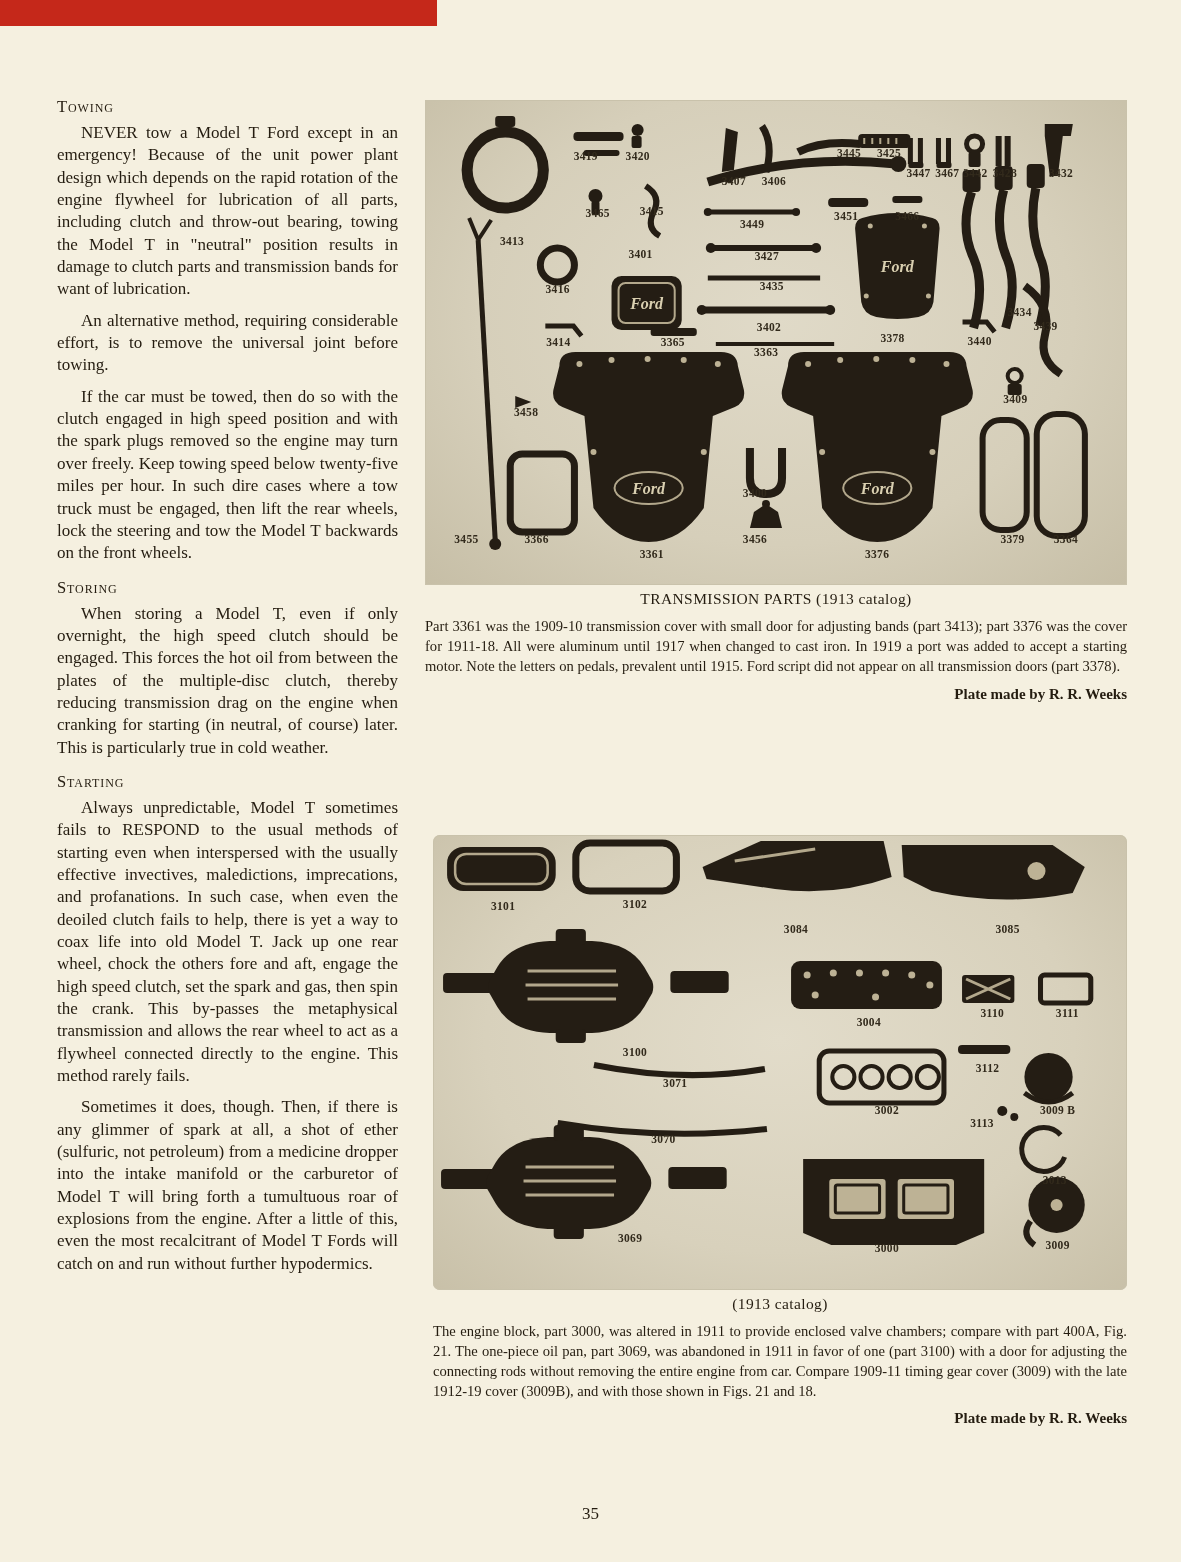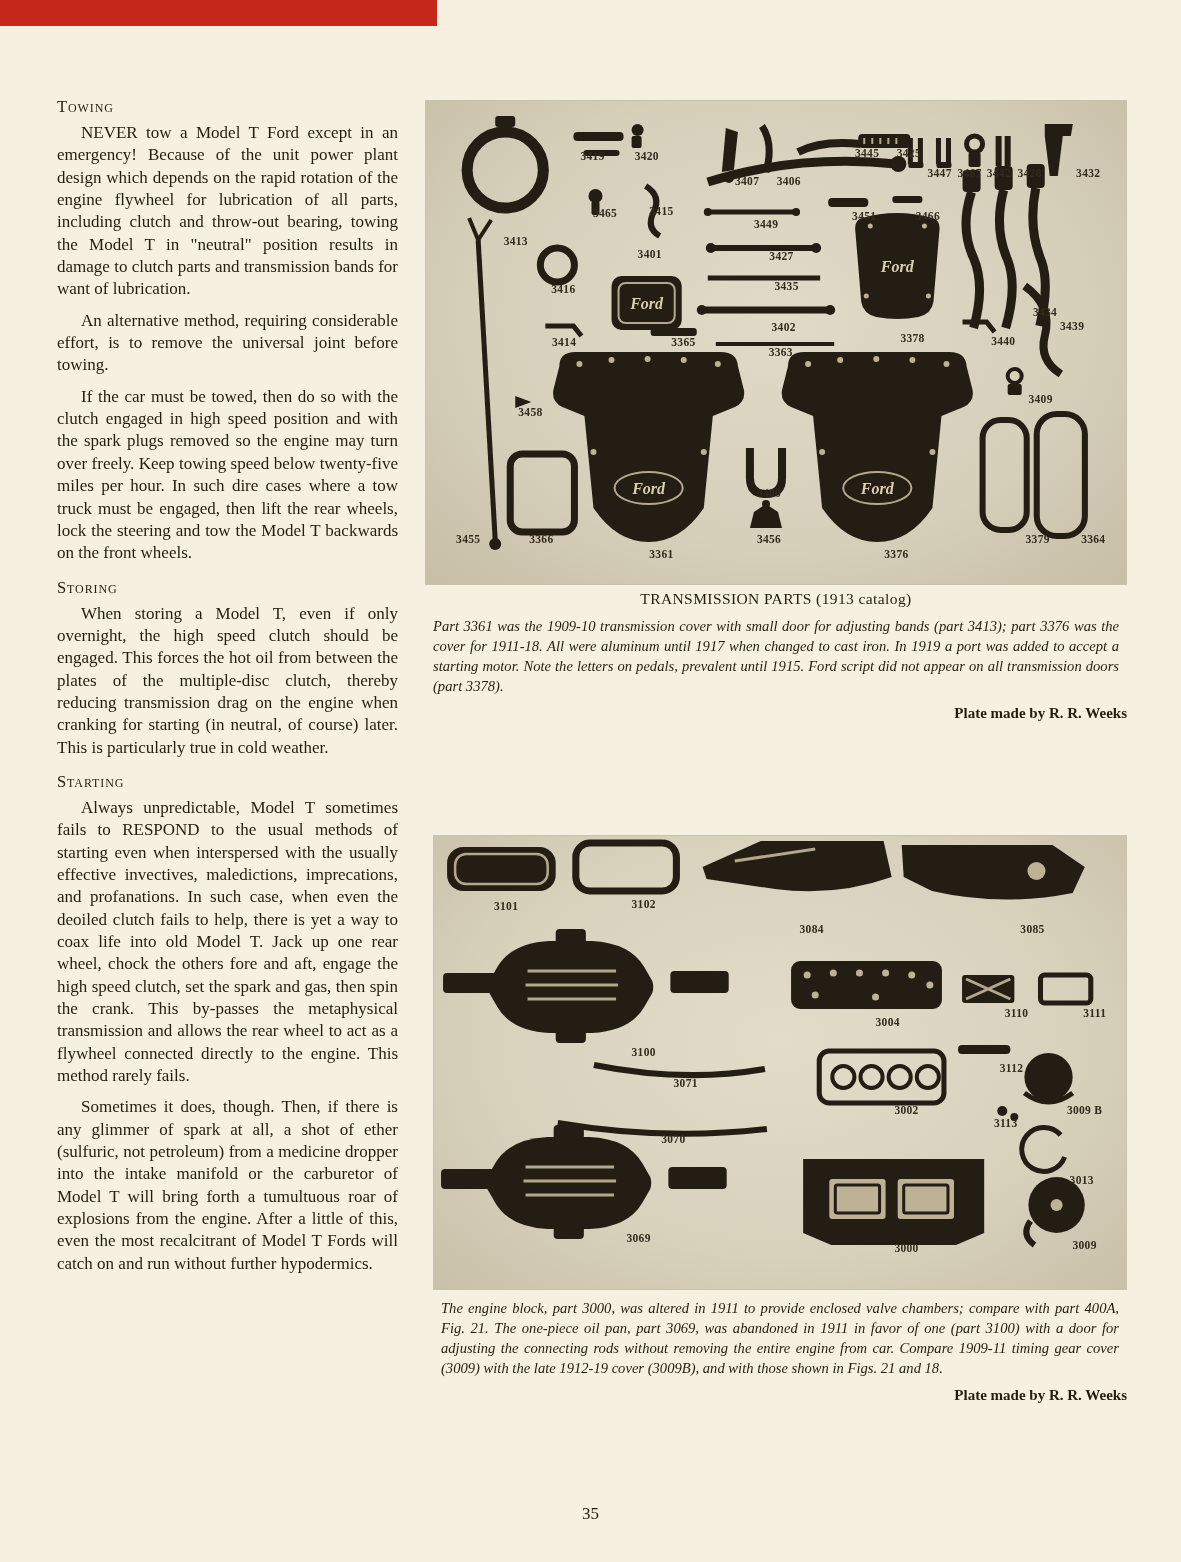--- a/index.html
+++ b/index.html
@@ -12,29 +12,29 @@
   .title{font-size:19.5px;font-weight:700;margin:0 0 13px;padding-left:6px;letter-spacing:.2px;}
   .sec{font-size:16.5px;font-weight:400;font-variant:small-caps;letter-spacing:.9px;margin:13px 0 5px;}
   .left-col p{margin:0 0 9px;text-indent:24px;font-size:17px;line-height:1.315;text-align:justify;}
 
   
   .figure{position:absolute;}
   .fig-22{left:425px;top:100px;width:702px;}
   .fig-23{left:433px;top:835px;width:694px;}
   .plate{position:relative;box-shadow:0 0 0 1px #c9c2ab inset;}
   .plate-22{width:702px;height:485px;background:radial-gradient(ellipse at 50% 45%, #e0dac8 0%, #d6cfba 60%, #c6bea6 100%);}
-  .plate-23{width:694px;height:455px;background:radial-gradient(ellipse at 50% 45%, #e2dcca 0%, #d8d1bc 60%, #c8c0a8 100%);}
+  .plate-23{width:694px;height:455px;background:radial-gradient(ellipse at 50% 45%, #e2dcca 0%, #d8d1bc 60%, #c8c0a8 100%);border-radius:7px;}
   .plate svg{position:absolute;left:0;top:0;width:100%;height:100%;}
-  .labels{position:absolute;left:0;top:0;width:100%;height:100%;padding-left:30px;}
+  .labels{position:absolute;left:0;top:0;width:100%;height:100%;}
   .part-label{position:absolute;transform:translate(-50%,-50%);font:700 11.5px "Liberation Serif",serif;
               color:#322a1c;letter-spacing:.3px;white-space:nowrap;}
 
   .fig-label{text-align:center;font-size:15px;margin-top:11px;}
   .fig-title{text-align:center;font-size:15.5px;margin-top:5px;letter-spacing:.4px;}
-  .fig-caption{font-style:italic;font-size:14.6px;line-height:1.36;text-align:justify;margin:9px 8px 0;}
+  .fig-caption{font-size:14.6px;line-height:1.36;text-align:justify;margin:9px 0 0;}
   .fig-credit{text-align:right;font-weight:700;font-size:15px;margin-top:9px;}
 
   .page-number{position:absolute;left:0;right:0;top:1504px;text-align:center;font-size:17px;}
 
   
   .f{fill:#241d14;}
   .s{fill:none;stroke:#241d14;}
   .lt{fill:#bdb295;}
   .ls{fill:none;stroke:#b3a88c;}
   .ford{font:italic 700 16px "Liberation Serif",serif;fill:#d9cfb0;text-anchor:middle;}
@@ -267,18 +267,19 @@
           <span class="part-label" style="left: 65.4%; top: 60.4%;">3002</span>
           <span class="part-label" style="left: 90%; top: 60.4%;">3009 B</span>
           <span class="part-label" style="left: 79.1%; top: 63.3%;">3113</span>
           <span class="part-label" style="left: 33.2%; top: 66.8%;">3070</span>
           <span class="part-label" style="left: 89.6%; top: 75.8%;">3013</span>
           <span class="part-label" style="left: 28.4%; top: 88.6%;">3069</span>
           <span class="part-label" style="left: 65.4%; top: 90.8%;">3000</span>
           <span class="part-label" style="left: 90%; top: 90.1%;">3009</span>
         </div>
     </div>
+    <div class="fig-title">(1913 catalog)</div>
     <p class="fig-caption">The engine block, part 3000, was altered in 1911 to provide enclosed valve chambers; compare with part 400A, Fig. 21. The one-piece oil pan, part 3069, was abandoned in 1911 in favor of one (part 3100) with a door for adjusting the connecting rods without removing the entire engine from car. Compare 1909-11 timing gear cover (3009) with the late 1912-19 cover (3009B), and with those shown in Figs. 21 and 18.</p>
     <div class="fig-credit">Plate made by R. R. Weeks</div>
   </div>
 
   <div class="page-number">35</div>
 </div>
 
 </body></html>

